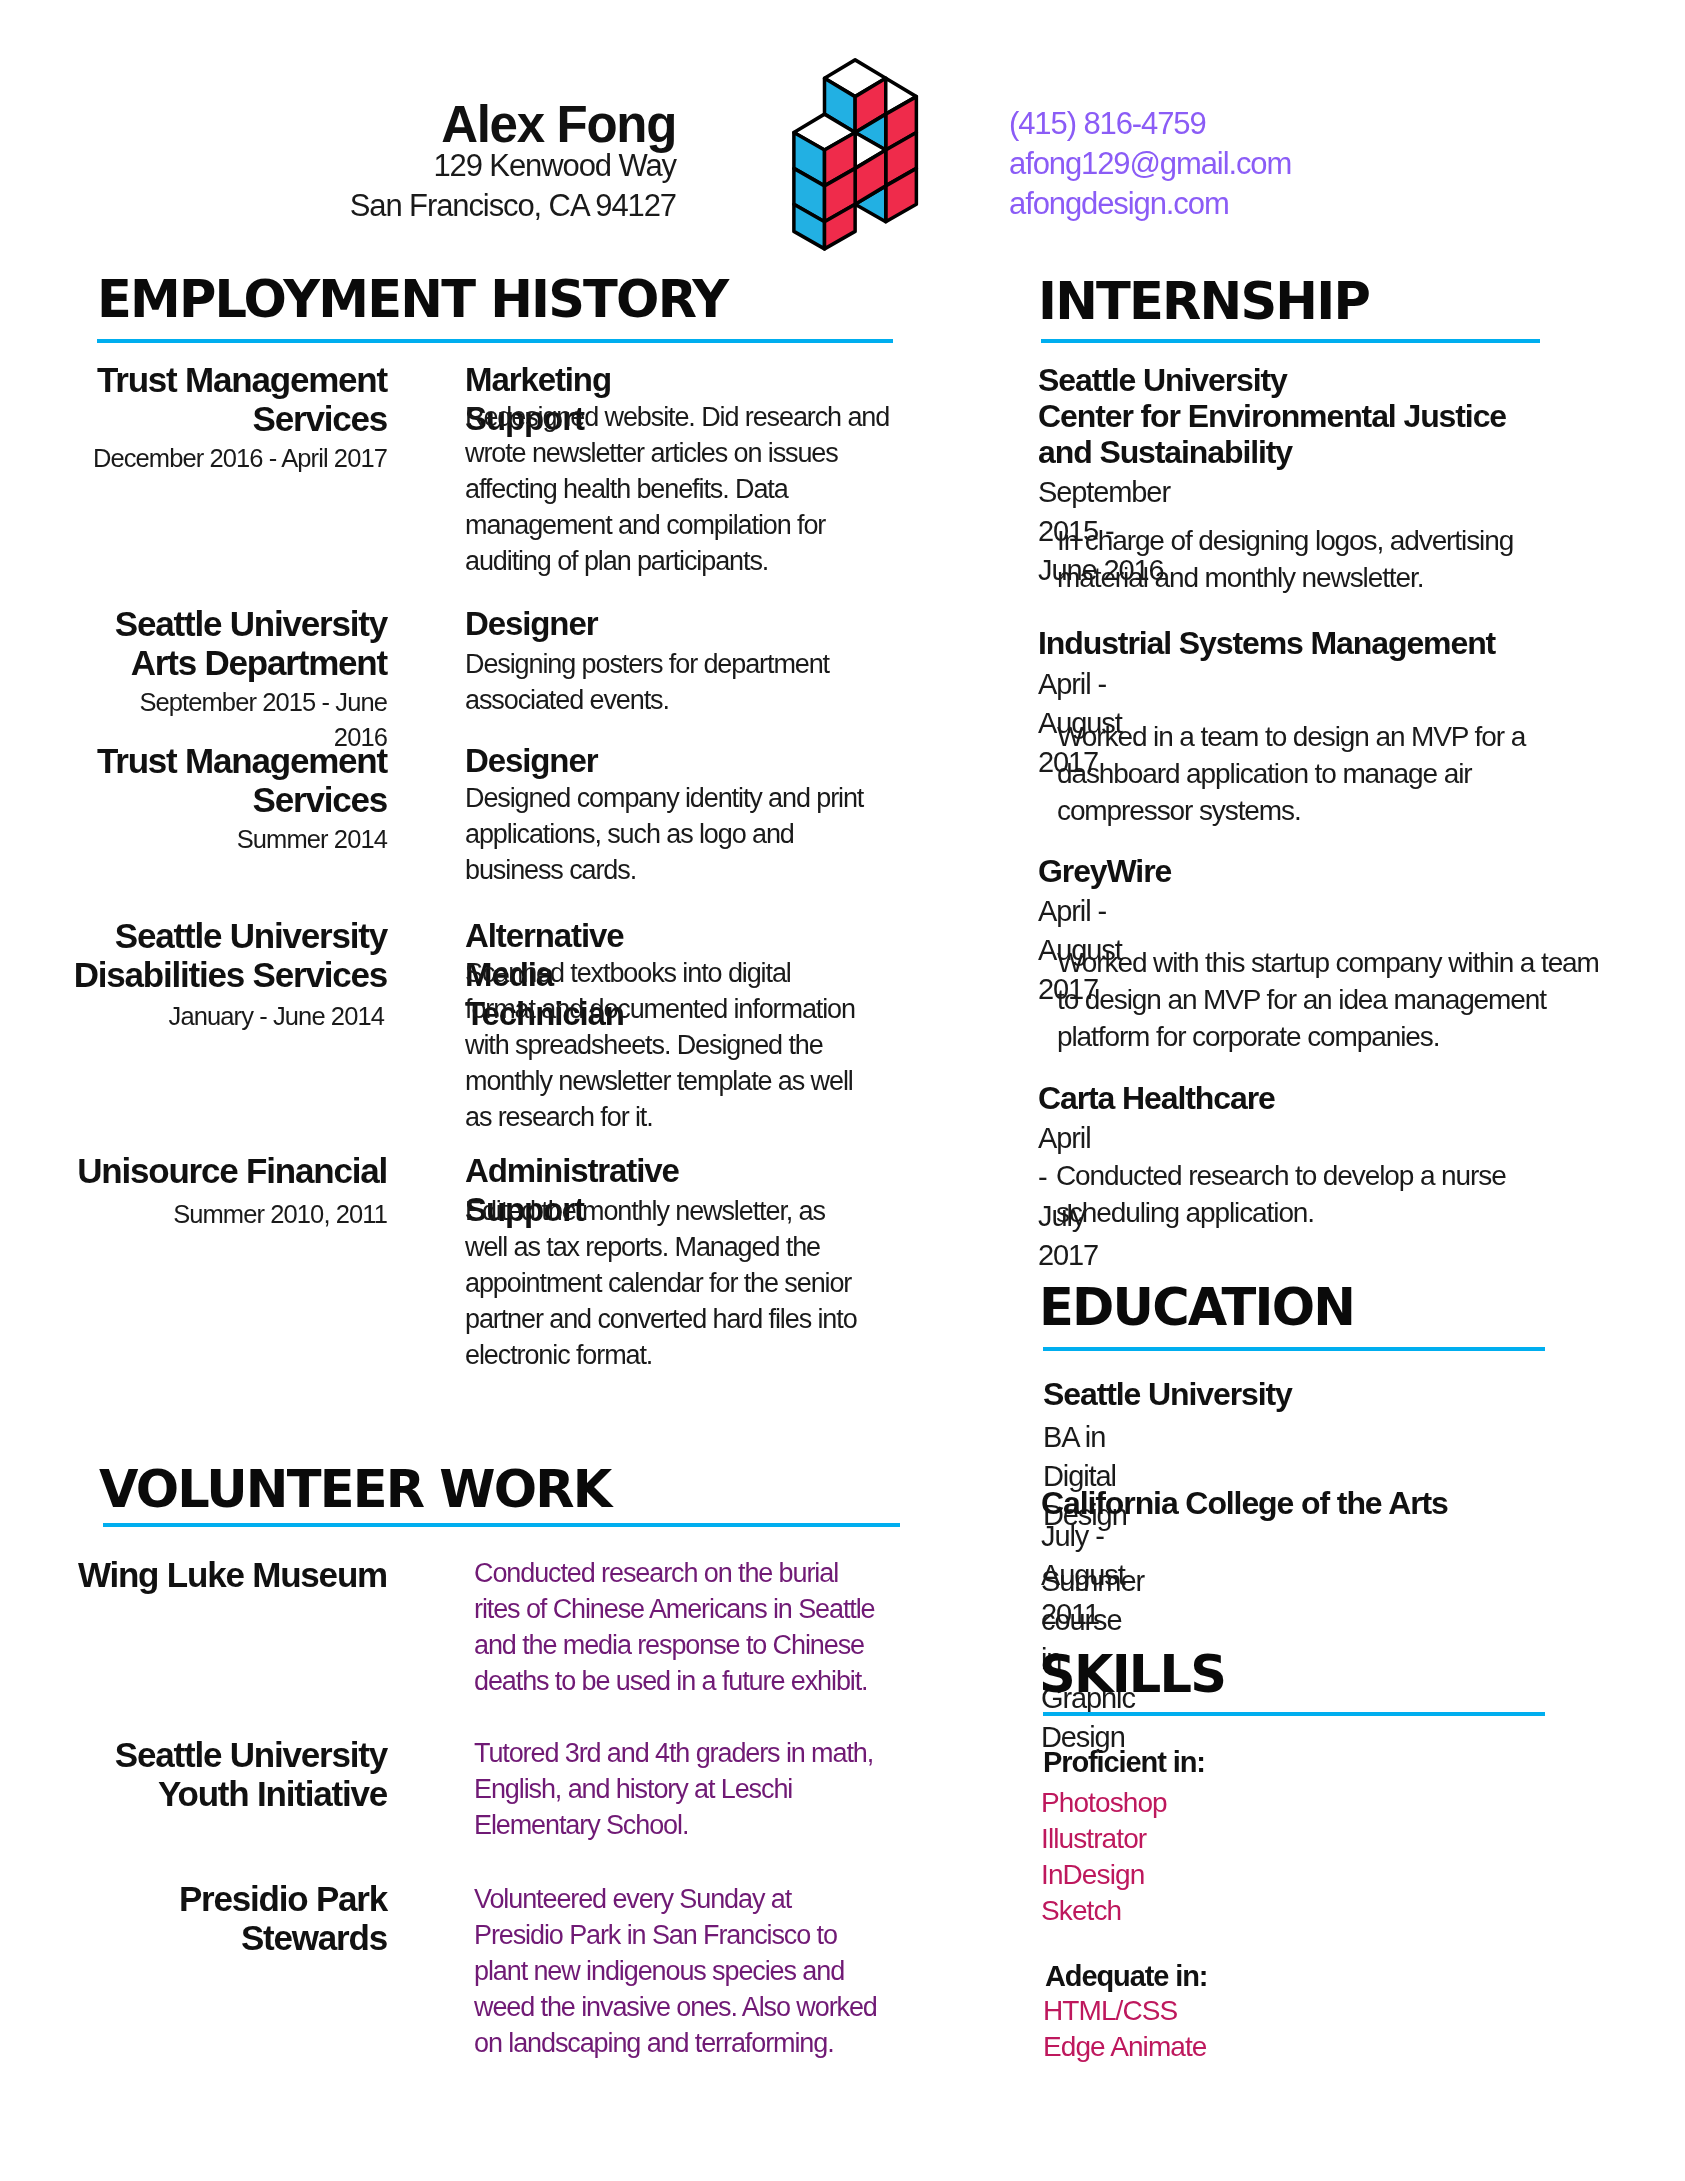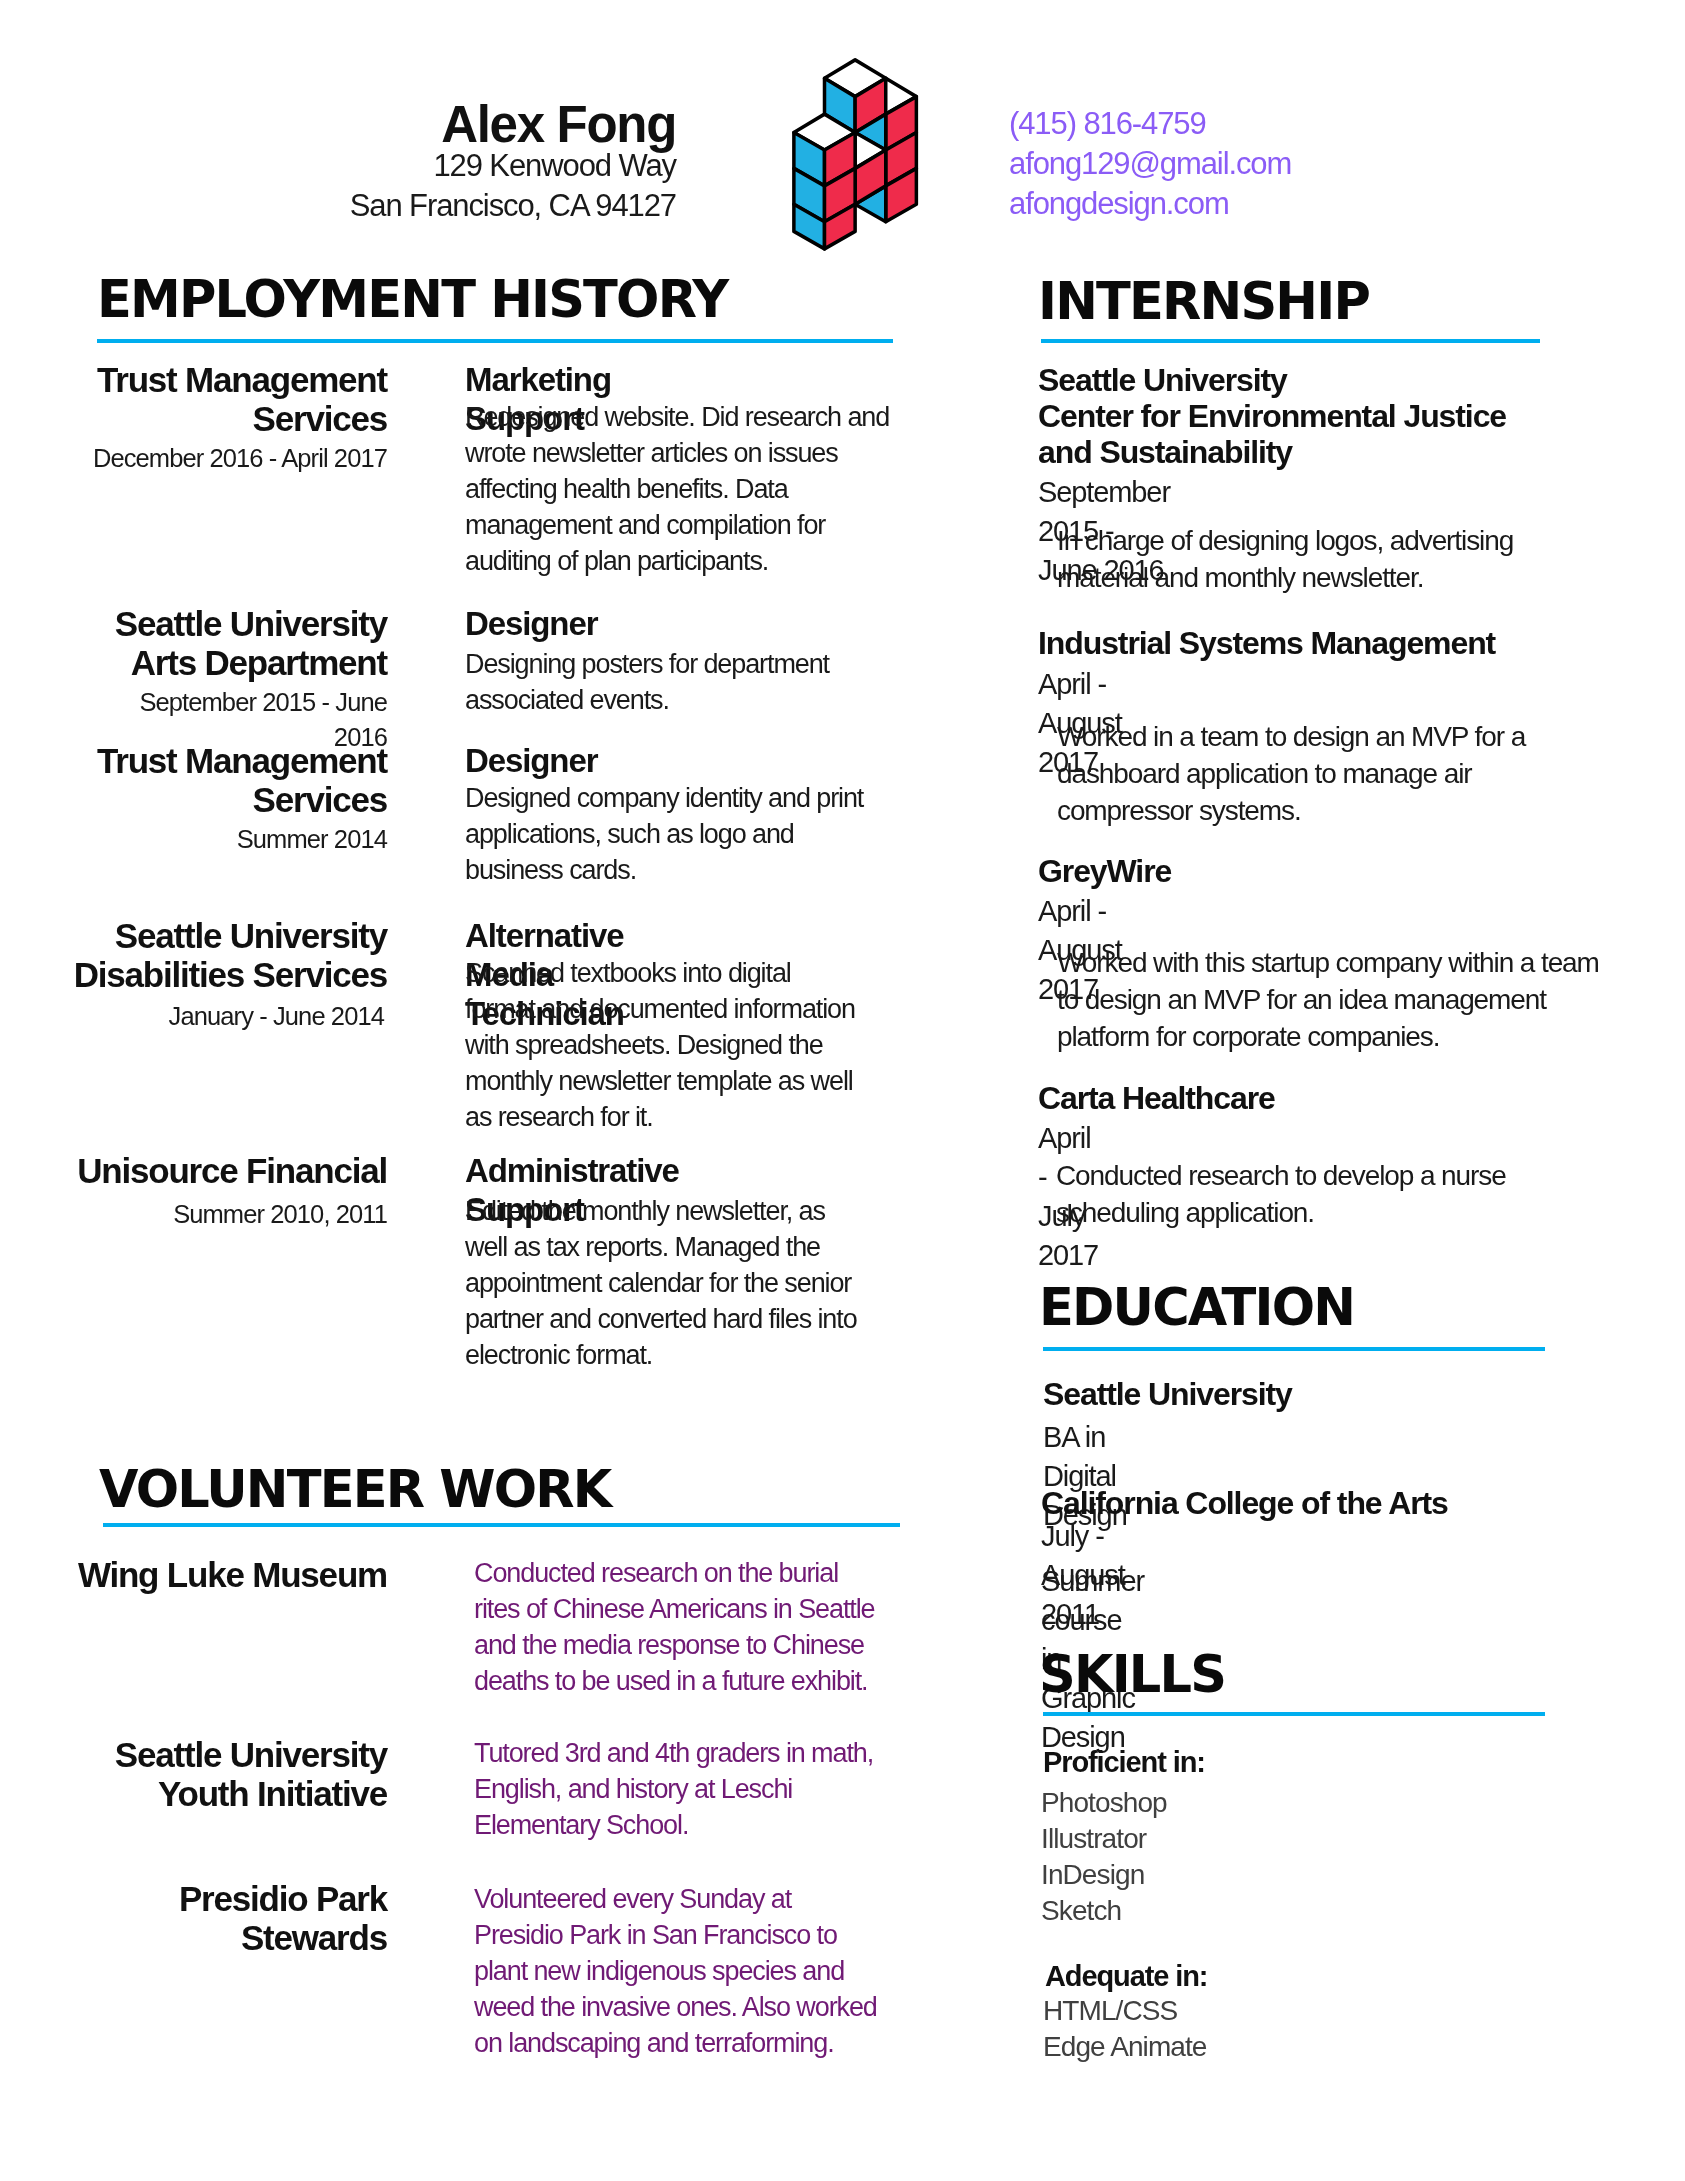--- a/index.html
+++ b/index.html
@@ -22,21 +22,21 @@
   .ldate { font-family:"Liberation Sans", sans-serif; font-size:25.5px; line-height:35px; letter-spacing:-0.9px; text-align:right; width:303px; left:84px; color:#1a1a1a; }
   .rtitle { font-family:"Liberation Sans", sans-serif; font-weight:700; font-size:33px; line-height:39px; letter-spacing:-1.1px; left:465px; }
   .rdesc { font-family:"Liberation Sans", sans-serif; font-size:27px; line-height:36px; letter-spacing:-1.1px; left:465px; width:430px; color:#1a1a1a; }
   .vdesc { font-family:"Liberation Sans", sans-serif; font-size:27px; line-height:36px; letter-spacing:-1.1px; left:474px; width:430px; color:#701a75; }
 
   
   .iname { font-family:"Liberation Sans", sans-serif; font-weight:700; font-size:32px; line-height:36px; letter-spacing:-1.1px; left:1038px; width:544px; }
   .idate { font-family:"Liberation Sans", sans-serif; font-size:29px; line-height:39px; letter-spacing:-1.1px; left:1038px; color:#1a1a1a; }
   .idesc { font-family:"Liberation Sans", sans-serif; font-size:28px; line-height:37px; letter-spacing:-1.1px; left:1039px; width:562px; color:#1a1a1a;margin-left:18px; }
   .sklabel { font-family:"Liberation Sans", sans-serif; font-weight:700; font-size:29px; line-height:35px; letter-spacing:-1.1px; left:1043px; }
-  .skitem { font-family:"Liberation Sans", sans-serif; font-size:28px; line-height:36px; letter-spacing:-0.9px; left:1041px; color:#404040; }
+  .skitem { font-family:"Liberation Sans", sans-serif; font-size:28px; line-height:36px; letter-spacing:-0.9px; left:1041px; color:#be185d; }
   .line { display:block; white-space:nowrap; }
 </style>
 </head>
 <body>
 
 <div class="abs" id="name">Alex Fong</div>
 <div class="abs" id="addr">
   <span class="line">129 Kenwood Way</span>
   <span class="line">San Francisco, CA 94127</span>
 </div>

